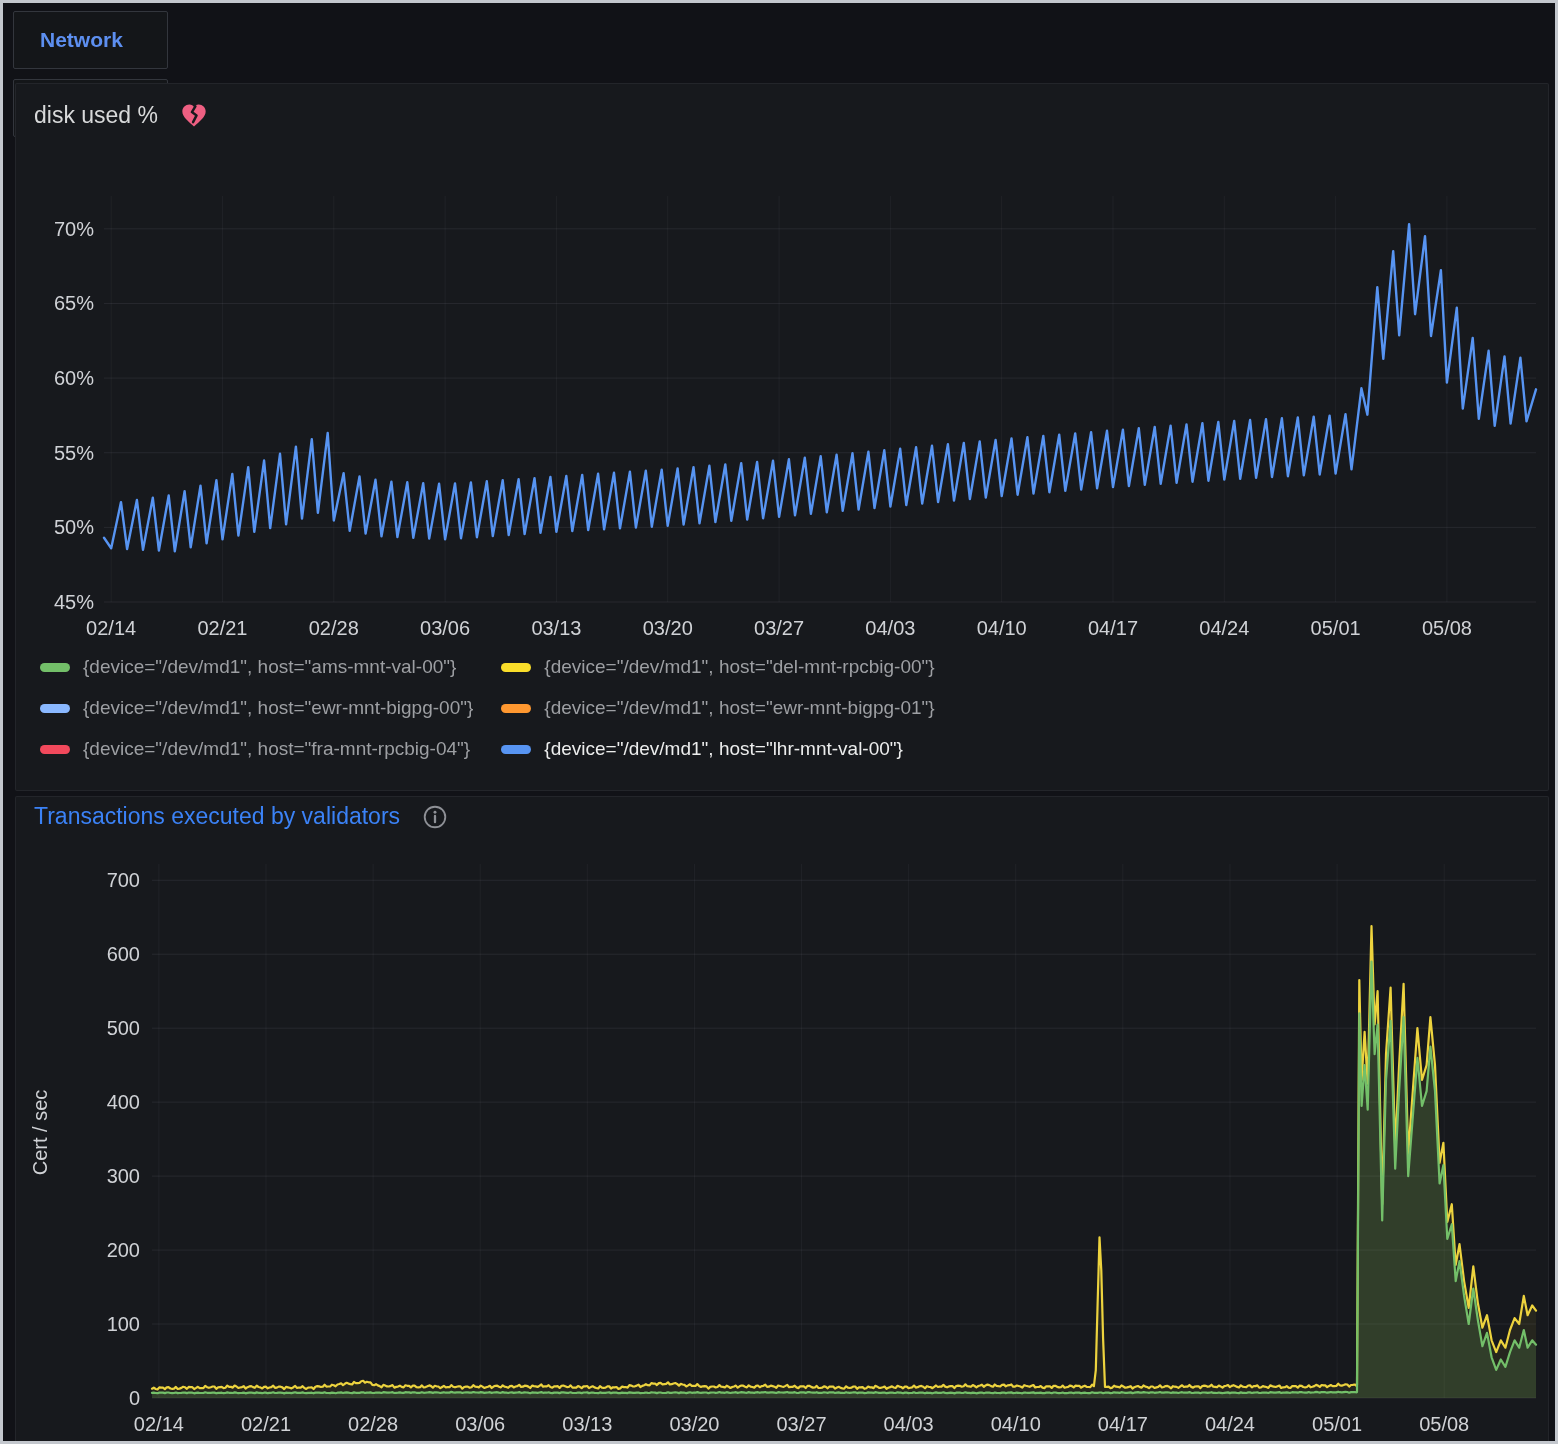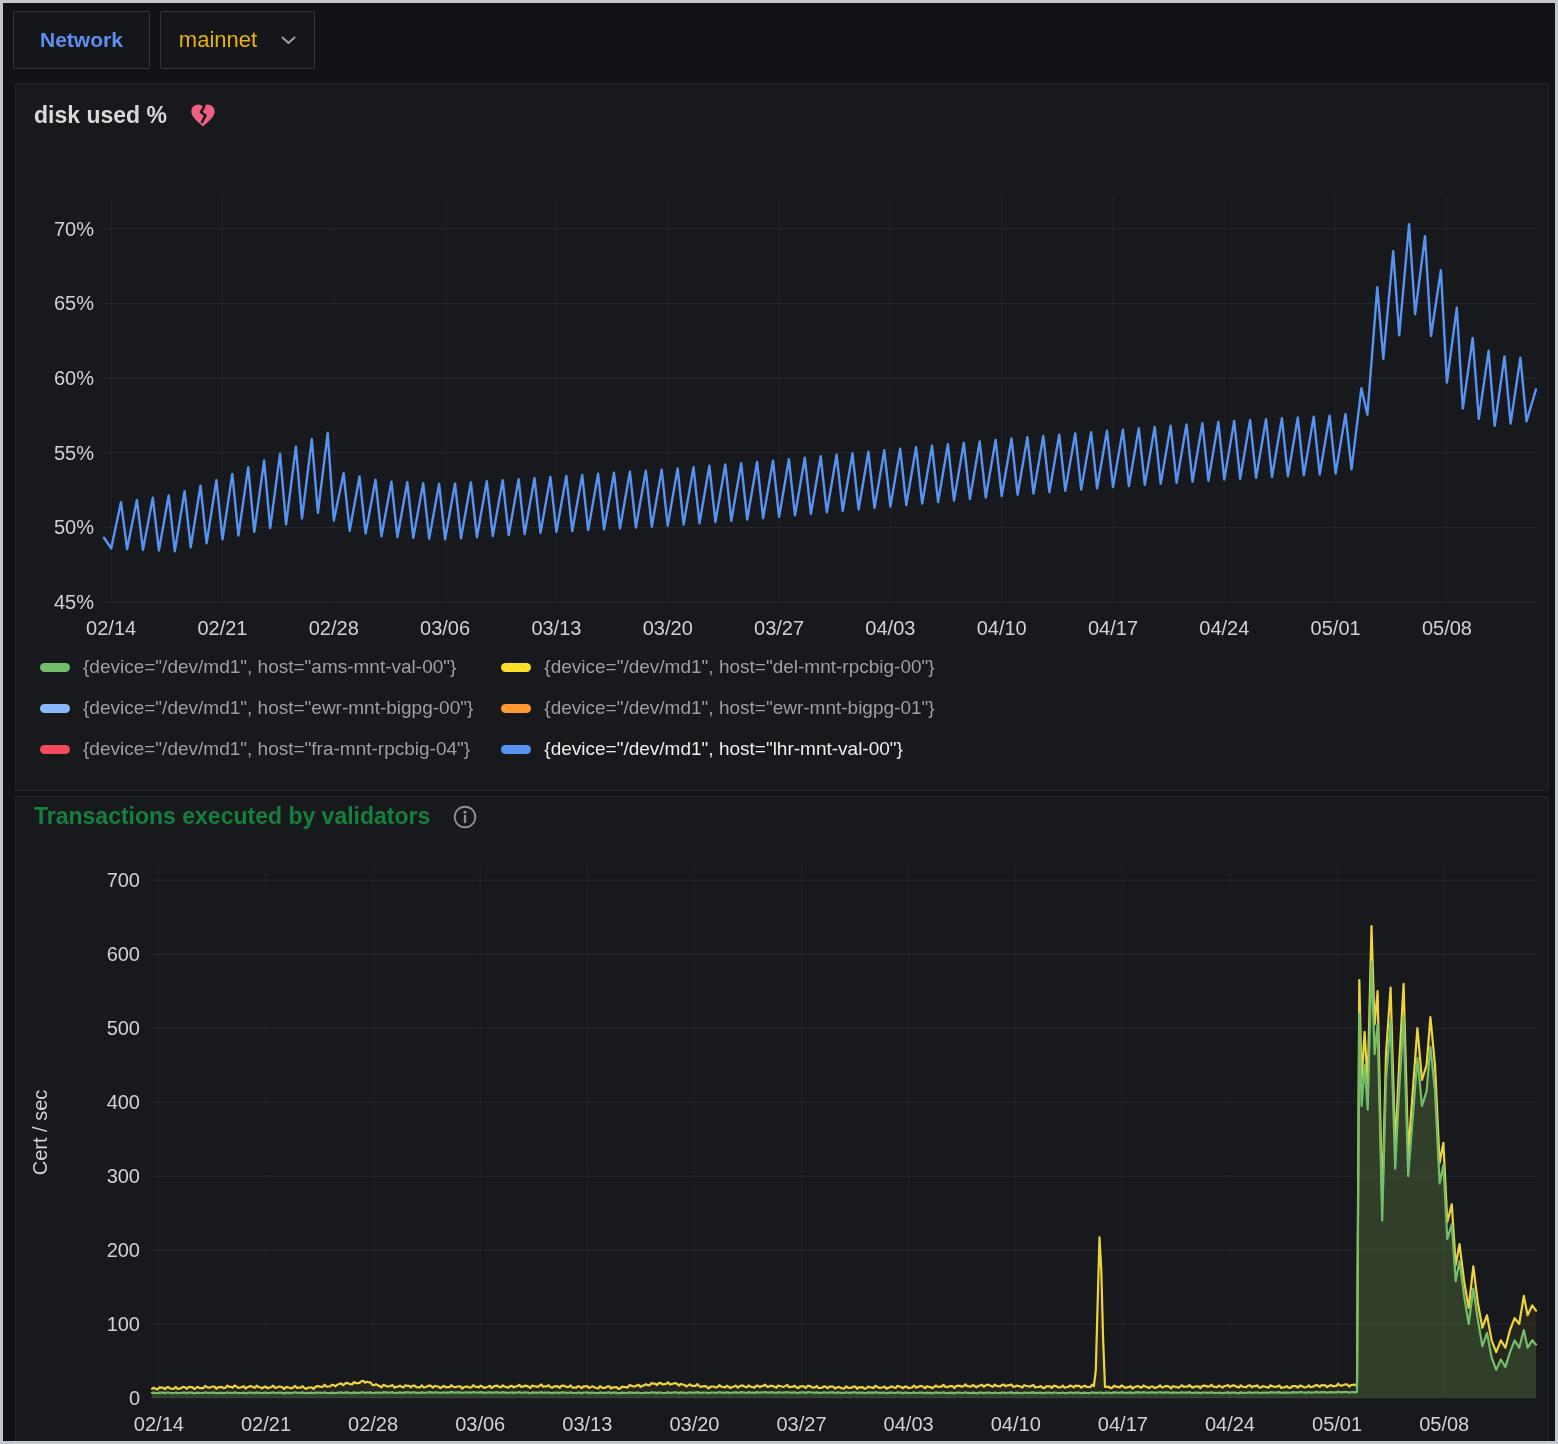--- a/index.html
+++ b/index.html
@@ -8,41 +8,41 @@
 
   .screen {
     position: relative;
     width: 1558px; height: 1444px;
     background: #111217;
     border: 3px solid #c3c7cd;
     overflow: hidden;
   }
 
   
-  .toolbar { position:absolute; left:10px; top:8px; display:flex; gap:10px; }
+  .toolbar { position:absolute; left:10px; top:8px; display:flex; gap:10px;flex-direction:column; }
   .var-box {
     height:58px; display:flex; align-items:center;
     background:#141619; border:1px solid #33363d; border-radius:2px;
   }
   .var-label { padding:0 26px; color:#5d8ff0; font-size:21px; font-weight:600; }
   .var-value { padding:0 18px; color:#eab308; font-size:22px; font-weight:500; gap:12px; cursor:pointer; }
   .var-value svg { margin-left:12px; }
 
   
   .panel {
     position:absolute; left:12px; width:1534px;
     background:#17191d; border:1px solid rgba(204,204,220,0.07); border-radius:2px;
   }
   #panel1 { top:80px;  height:708px; }
   #panel2 { top:793px; height:648px; }
 
   .panel-header { position:absolute; left:18px; top:18px; display:flex; align-items:center; gap:22px; z-index:3; }
   #panel2 .panel-header { top:6px; }
-  .panel-title  { font-size:23px; font-weight:700; color:#d8d9da; cursor:pointer; }
-  #panel2 .panel-title { color:#15803d; }
+  .panel-title  { font-size:23px; font-weight:400; color:#d8d9da; cursor:pointer; }
+  #panel2 .panel-title { color:#3b82f6; }
 
   .chart-svg { position:absolute; left:0; top:0; }
 
   
   .legend {
     position:absolute; left:24px; top:572px;
     display:grid; grid-template-columns:max-content max-content;
     column-gap:28px; row-gap:19px; z-index:3;
   }
   .legend-item { display:flex; align-items:center; font-size:19px; color:#9d9fa3; cursor:pointer; white-space:nowrap; }

